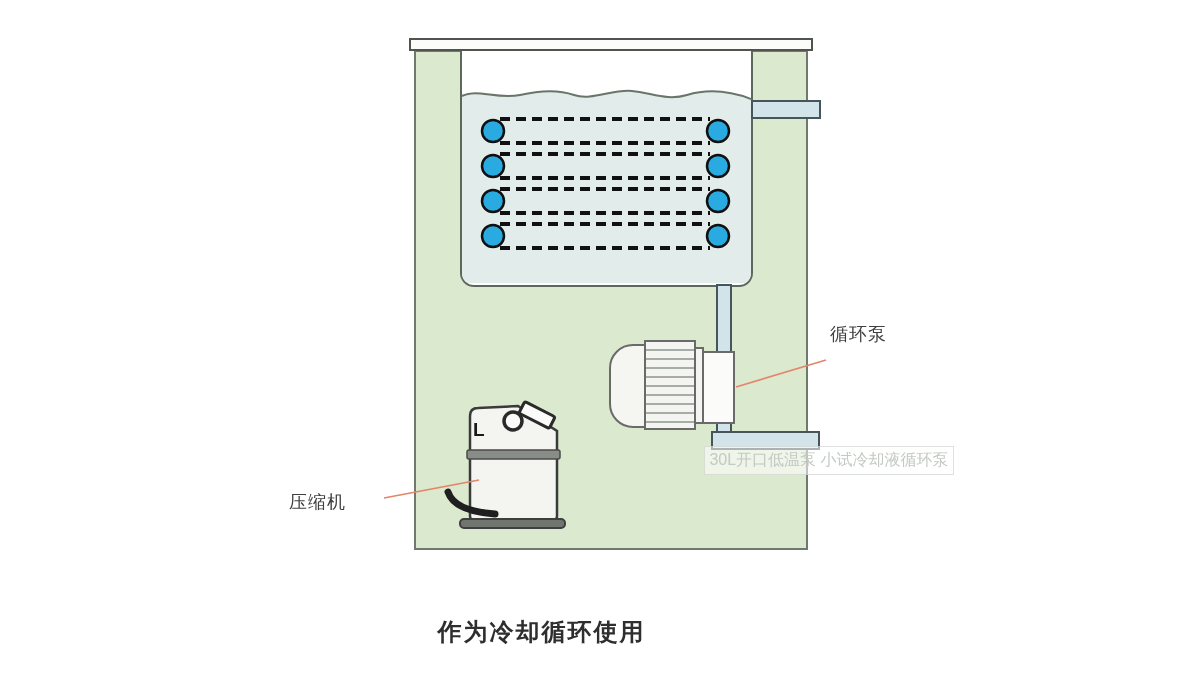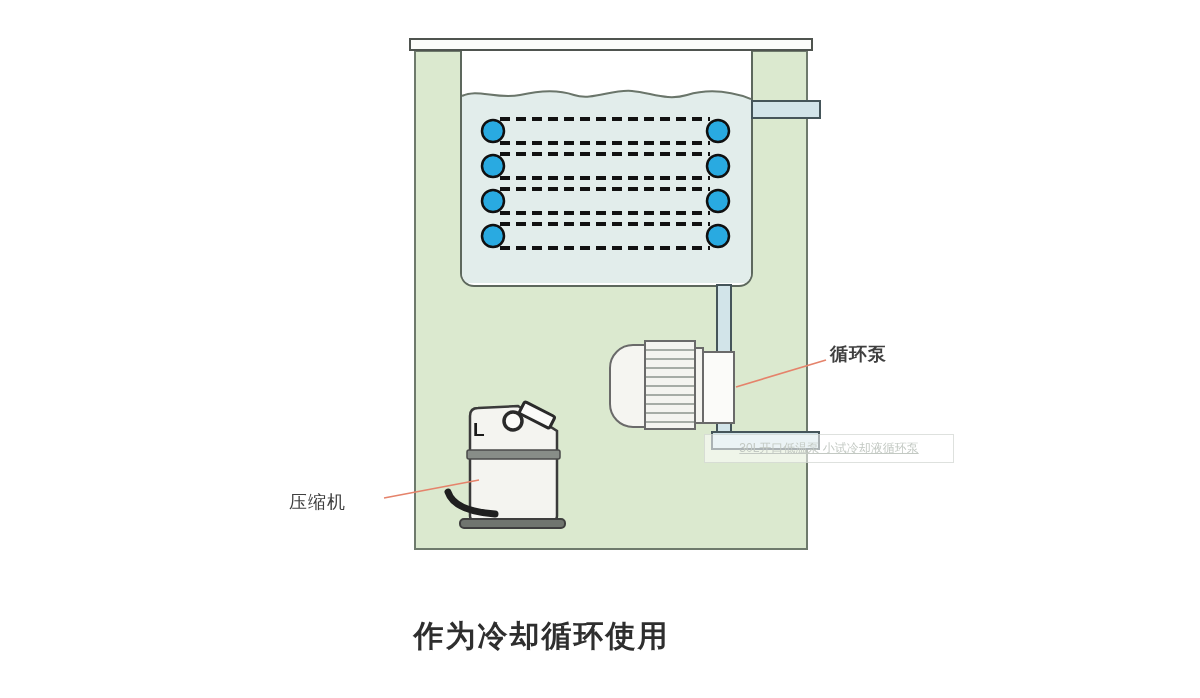--- a/index.html
+++ b/index.html
@@ -60,33 +60,33 @@
   }
 
   .compressor{left:440px;top:395px;width:140px;height:140px;z-index:8;}
 
   .leaders{left:0;top:0;width:1200px;height:698px;z-index:15;pointer-events:none;}
   .leader{stroke:var(--leader-line,#e5836b);stroke-width:1.6;}
 
   .diagram-label{
     color:var(--label-text,#3f3f3f);font-size:18px;letter-spacing:1px;z-index:16;white-space:nowrap;
   }
-  .label-pump{left:830px;top:342px;font-weight:bold;}
+  .label-pump{left:830px;top:322px;}
   .label-compressor{left:289px;top:490px;}
 
   .watermark{
-    left:704px;top:434px;width:250px;height:29px;z-index:20;
+    left:704px;top:446px;width:250px;height:29px;z-index:20;
     background:rgba(255,255,255,0.55);
     border:1px solid rgba(195,201,195,0.55);
     display:flex;align-items:center;justify-content:center;
-    color:var(--watermark-text,#c3c9c3);font-size:12px;white-space:nowrap;text-decoration:underline;
+    color:var(--watermark-text,#c3c9c3);font-size:16px;white-space:nowrap;
   }
   .caption{
     left:0;top:616px;width:1057px;padding-left:26px;text-align:center;
-    color:var(--caption-text,#2e2e2e);font-size:30px;font-weight:bold;letter-spacing:2px;z-index:5;
+    color:var(--caption-text,#2e2e2e);font-size:24px;font-weight:bold;letter-spacing:2px;z-index:5;
   }
 </style>
 </head>
 <body>
 
 <div class="canvas">
 
   <div class="abs tank"></div>
 
   <div class="abs bath">

